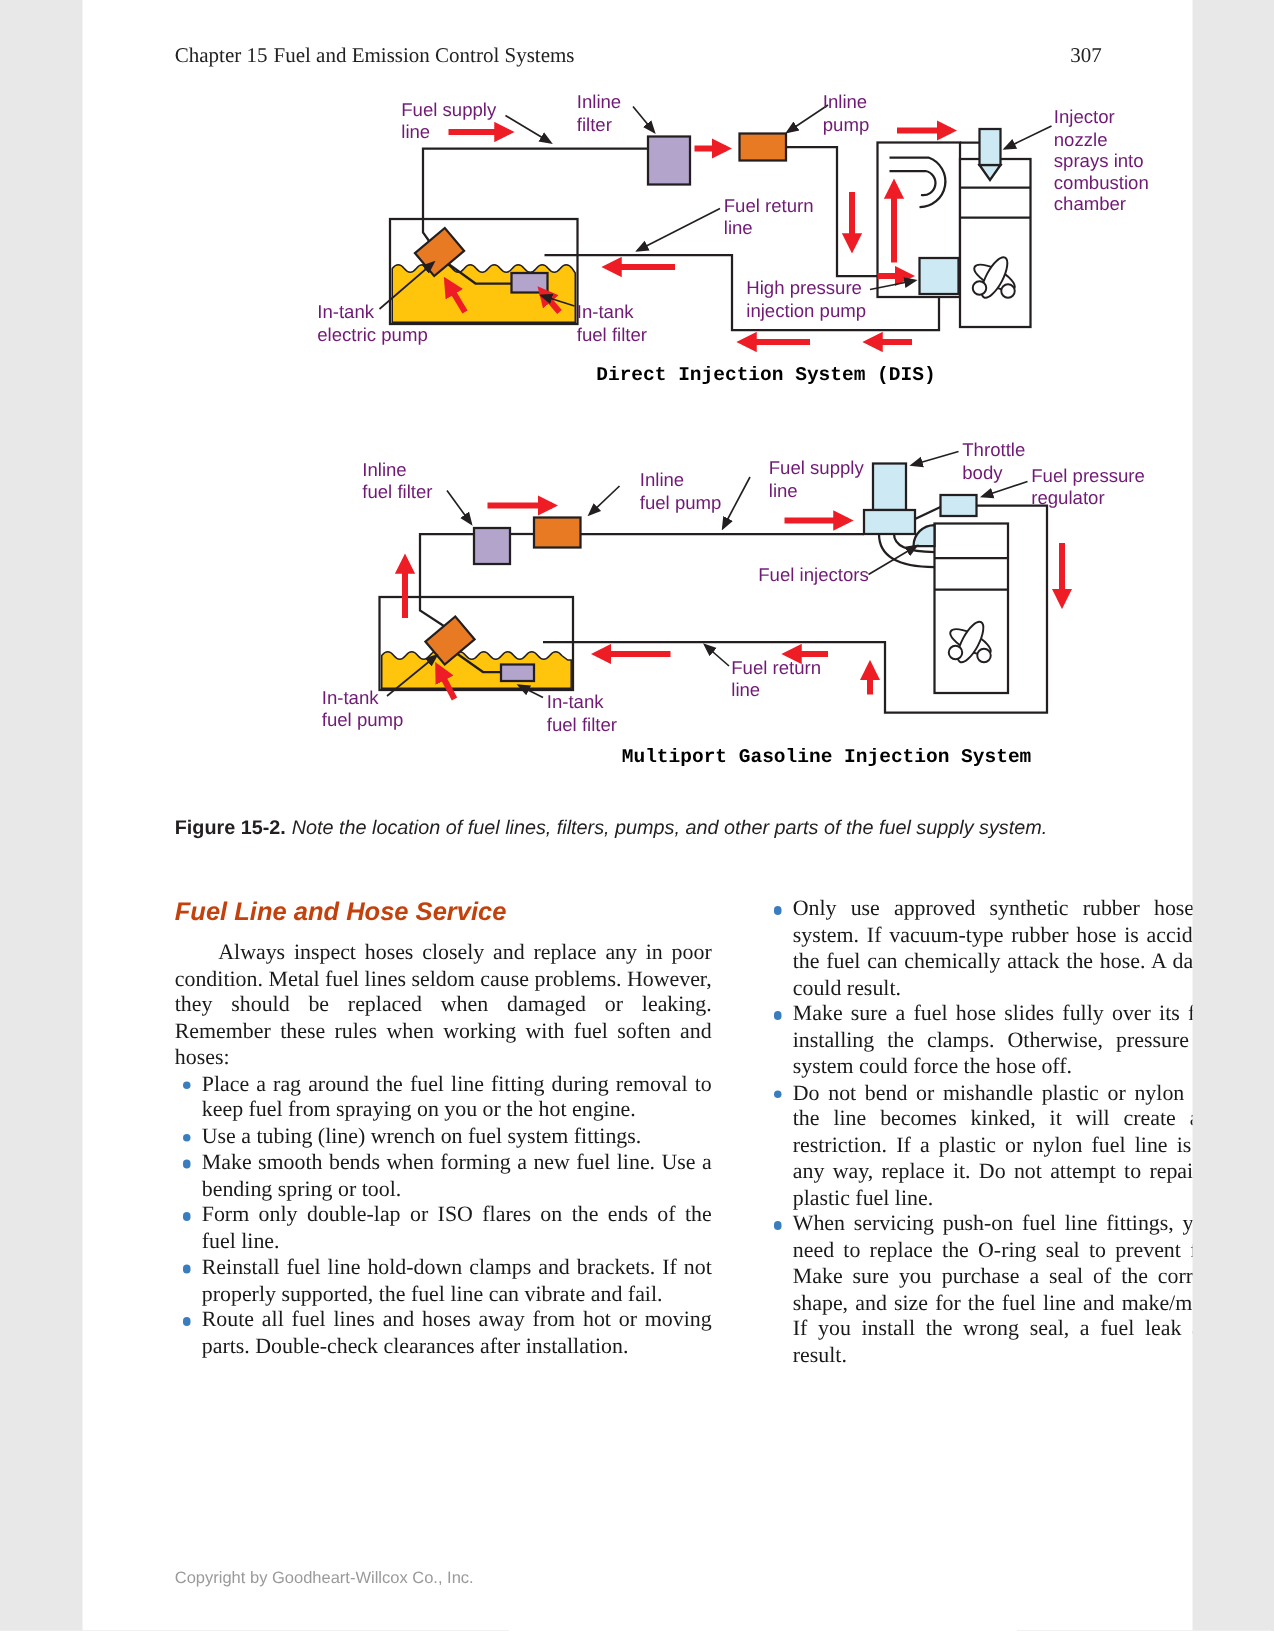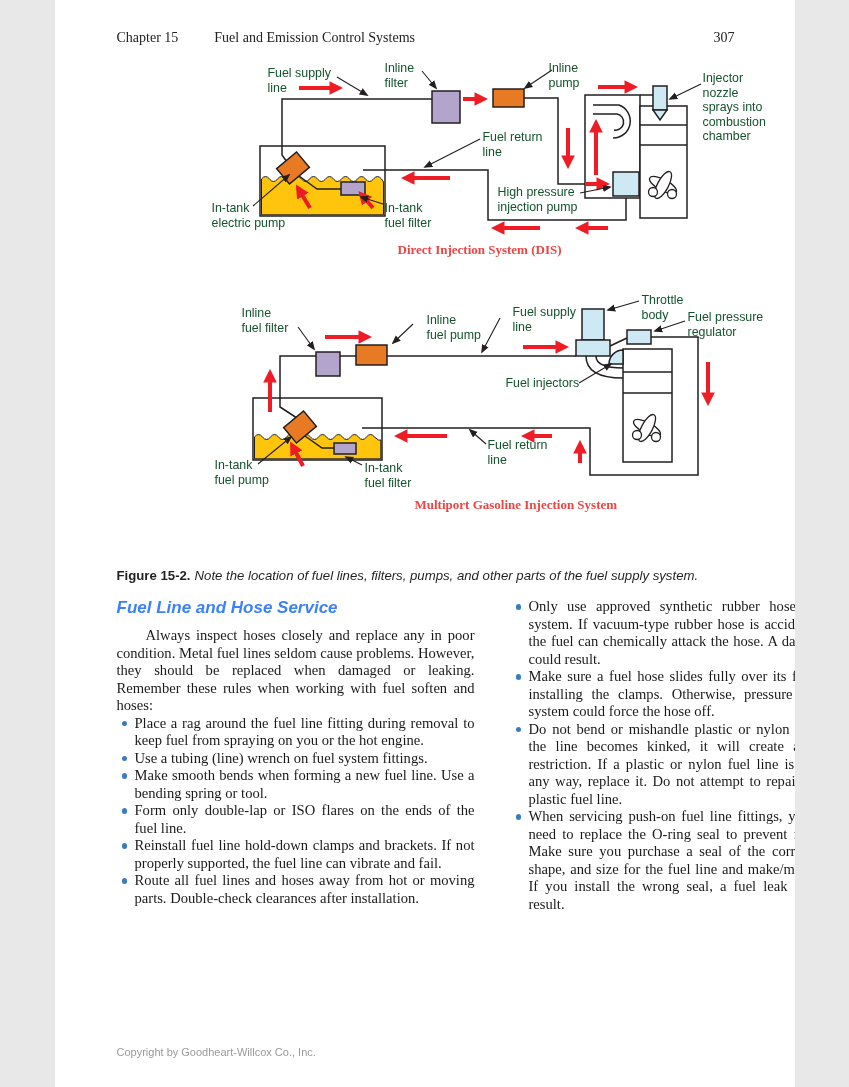--- a/index.html
+++ b/index.html
@@ -1,53 +1,53 @@
 <!DOCTYPE html>
 <html style="--fuel-yellow: #FFC40C; --pump-orange: #E87A24; --filter-purple: #B3A4CB; --component-blue: #CDEAF4; --arrow-red: #EE1C25; --line-black: #231F20; --bullet-blue: #3A7DBE; --footer-gray: #9A9A9A;"><head>
 <meta charset="utf-8">
 <style>
   html,body{margin:0;padding:0;background:#e8e8e8;}
   .page{position:relative;width:740px;height:1087px;background:#ffffff;margin:0 auto;overflow:hidden;
         font-family:"Liberation Serif",serif;color:#1a1a1a;}
   
   .page-header{position:absolute;left:62px;right:60px;top:30px;display:flex;align-items:baseline;
         font-size:14px;color:#222;}
-  .page-header .ht{margin-left:36px;}
+  .page-header .ht{margin-left:4px;}
   .page-header .pn{margin-left:auto;}
   
   .diagram{position:absolute;left:60px;width:740px;}
   #diag1{top:58px;height:216px;}
   #diag2{top:290px;height:232px;}
   .diag-label{position:absolute;font-family:"Liberation Sans",sans-serif;font-size:12.4px;
-        line-height:14.6px;color:#14532d;white-space:pre-line;}
-  .diag-caption{position:absolute;font-family:Liberation Serif, serif;font-weight:bold;
-        font-size:13px;color:#ef4444;white-space:nowrap;}
+        line-height:14.6px;color:#701a75;white-space:pre-line;}
+  .diag-caption{position:absolute;font-family:Liberation Mono, monospace;font-weight:bold;
+        font-size:13px;color:#000000;white-space:nowrap;}
   .diag-svg{position:absolute;left:0;top:0;}
   .ol{stroke:var(--line-black);stroke-width:1.5;fill:none;}
   .rl{stroke:var(--arrow-red);stroke-width:4;fill:none;}
   .bl{stroke:var(--line-black);stroke-width:1.1;fill:none;}
   .fill-white{fill:#ffffff;}
   .fill-yellow{fill:var(--fuel-yellow);}
   .fill-orange{fill:var(--pump-orange);}
   .fill-purple{fill:var(--filter-purple);}
   .fill-blue{fill:var(--component-blue);}
   .fill-red{fill:var(--arrow-red);}
   .fill-black{fill:var(--line-black);}
   .fan ellipse,.fan circle{fill:#ffffff;stroke:var(--line-black);stroke-width:1.3;}
   
-  .fig-caption{position:absolute;left:62px;top:568px;width:690px;
+  .fig-caption{position:absolute;left:62px;top:544px;width:690px;
         font-family:"Liberation Sans",sans-serif;font-size:13.2px;color:#231f20;}
   .fc-label{font-weight:bold;margin-right:4px;}
   .fc-text{font-style:italic;}
   
   .col{position:absolute;top:598px;font-size:14.6px;line-height:17.5px;}
   .col-left{left:62px;width:358px;}
   .col-right{left:456px;width:360px;}
   .article-heading{font-family:"Liberation Sans",sans-serif;font-style:italic;font-weight:bold;
-        font-size:17px;line-height:20px;margin:0 0 9px 0;color:#3b82f6;}
+        font-size:17px;line-height:20px;margin:0 0 9px 0;color:#c2410c;}
   p.body-p{margin:0;text-indent:29px;text-align:justify;}
   ul.rules{list-style:none;margin:0;padding:0;}
   ul.rules li{position:relative;padding-left:18px;text-align:justify;}
   ul.rules .dot{position:absolute;left:5px;top:6.2px;width:5.5px;height:5.5px;border-radius:50%;
         background:var(--bullet-blue);}
   
   .page-footer{position:absolute;left:62px;top:1046px;font-family:"Liberation Sans",sans-serif;
         font-size:11px;color:var(--footer-gray);}
 </style>
 </head>

